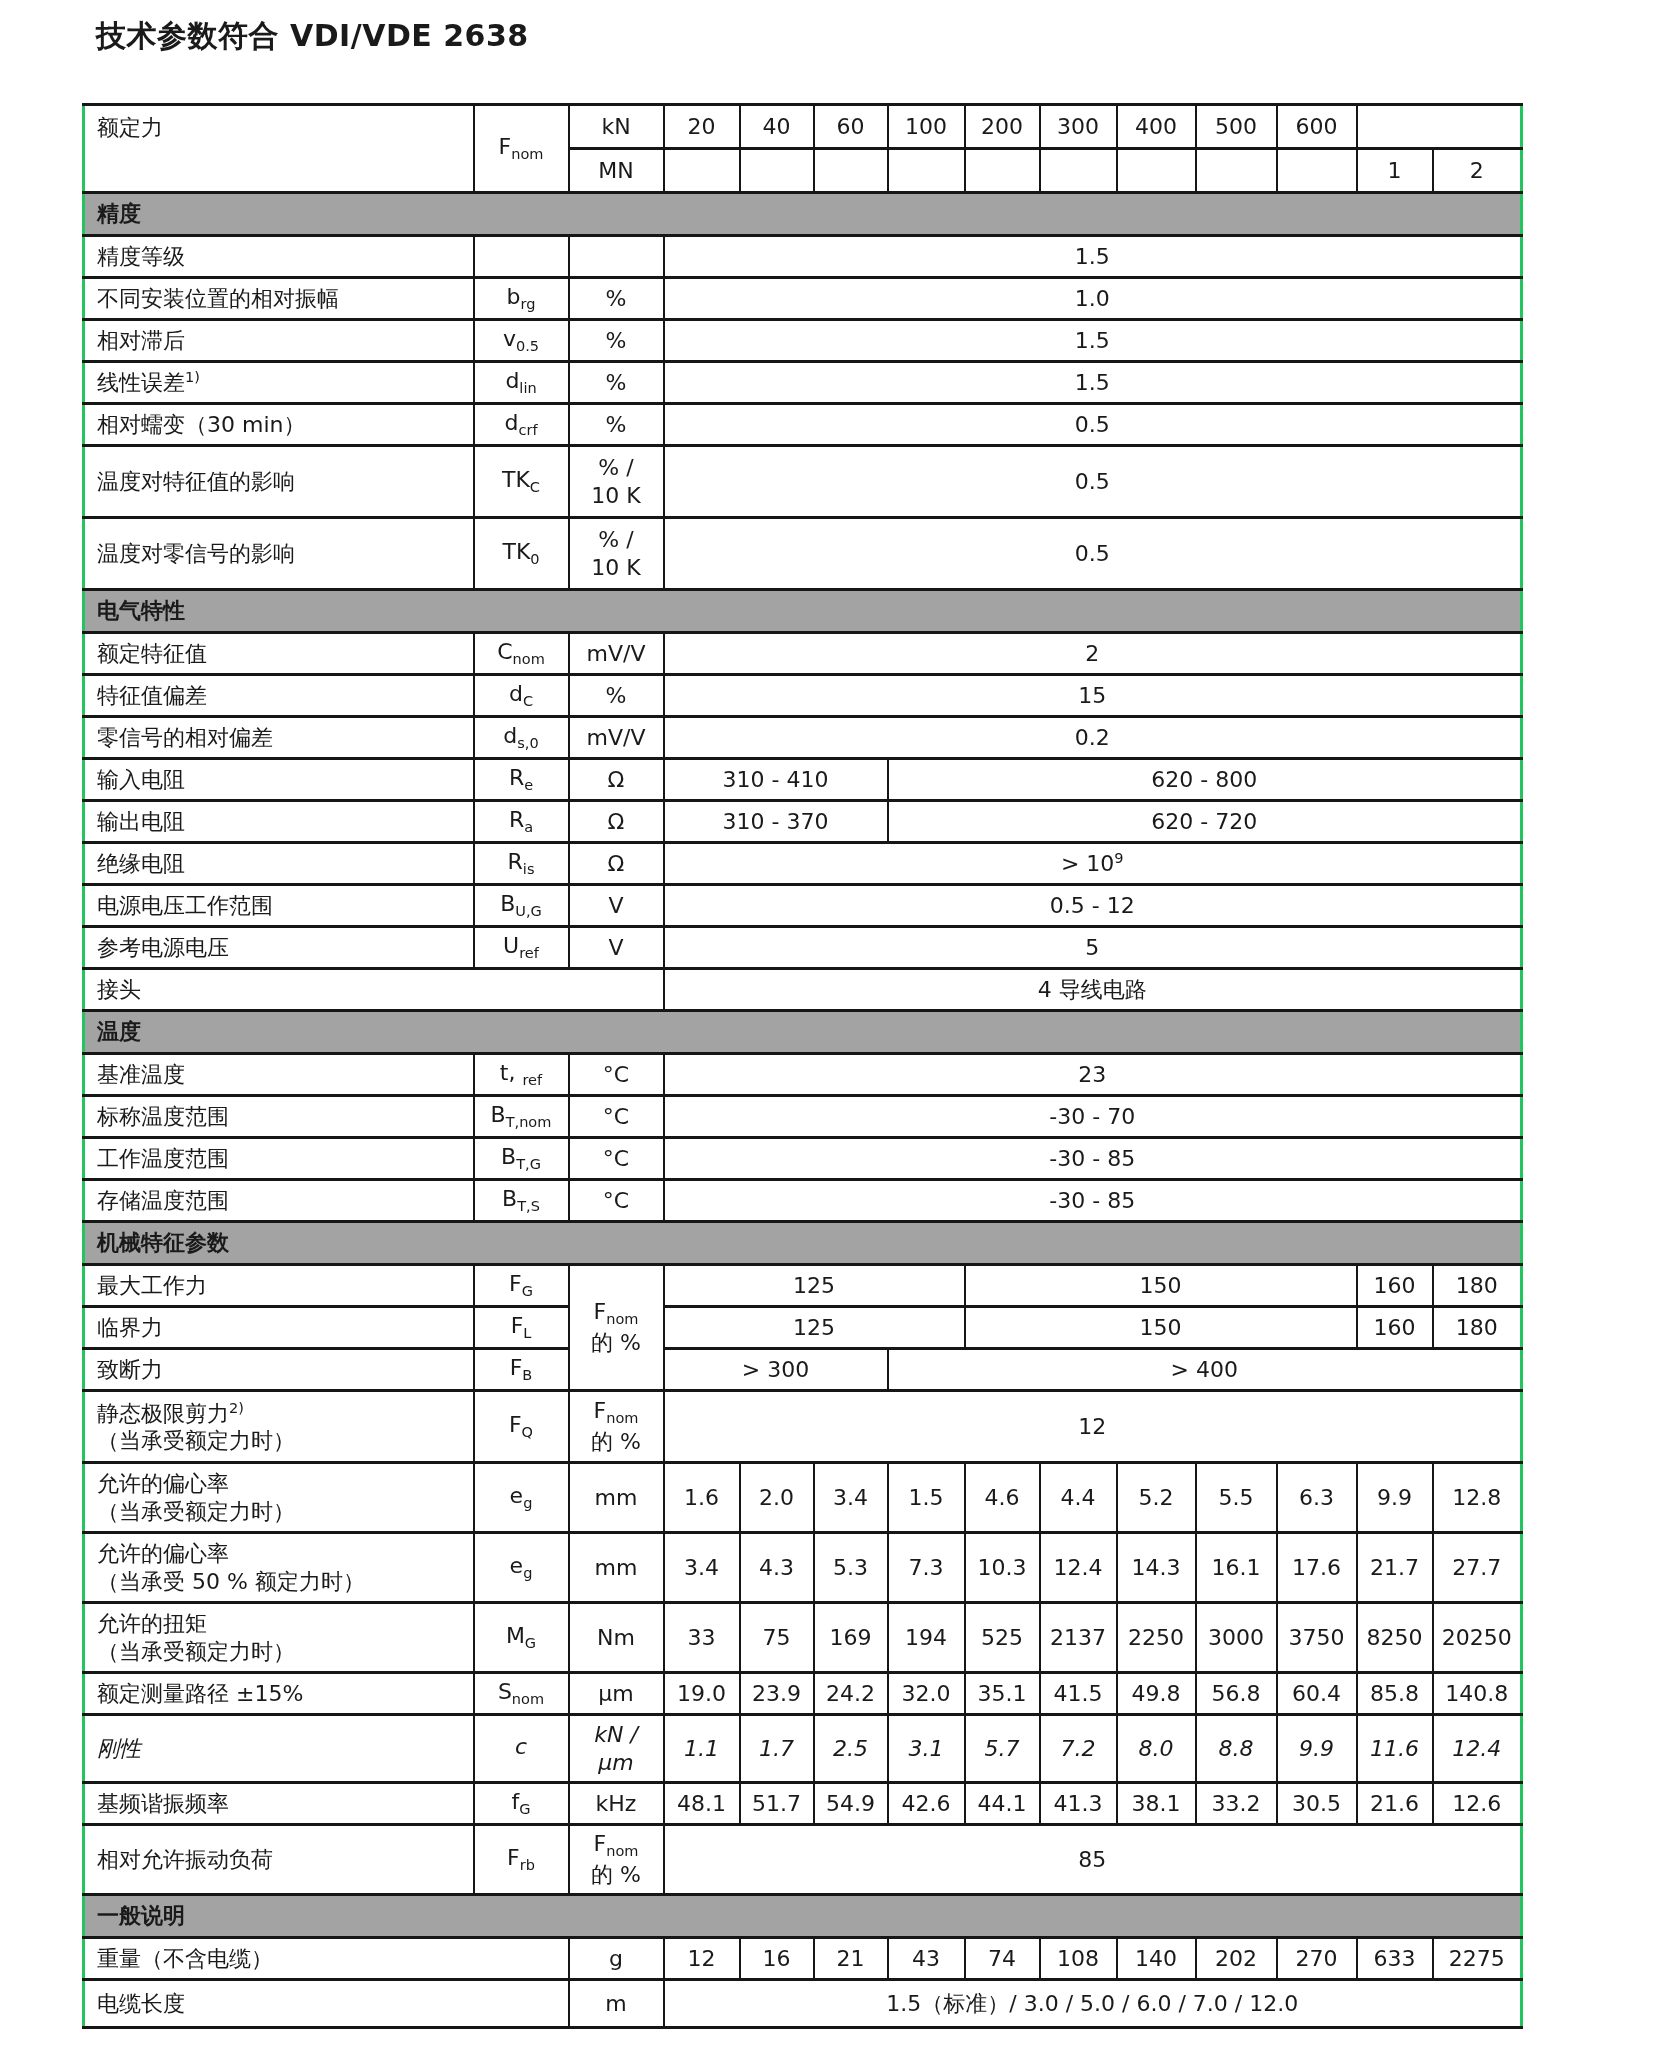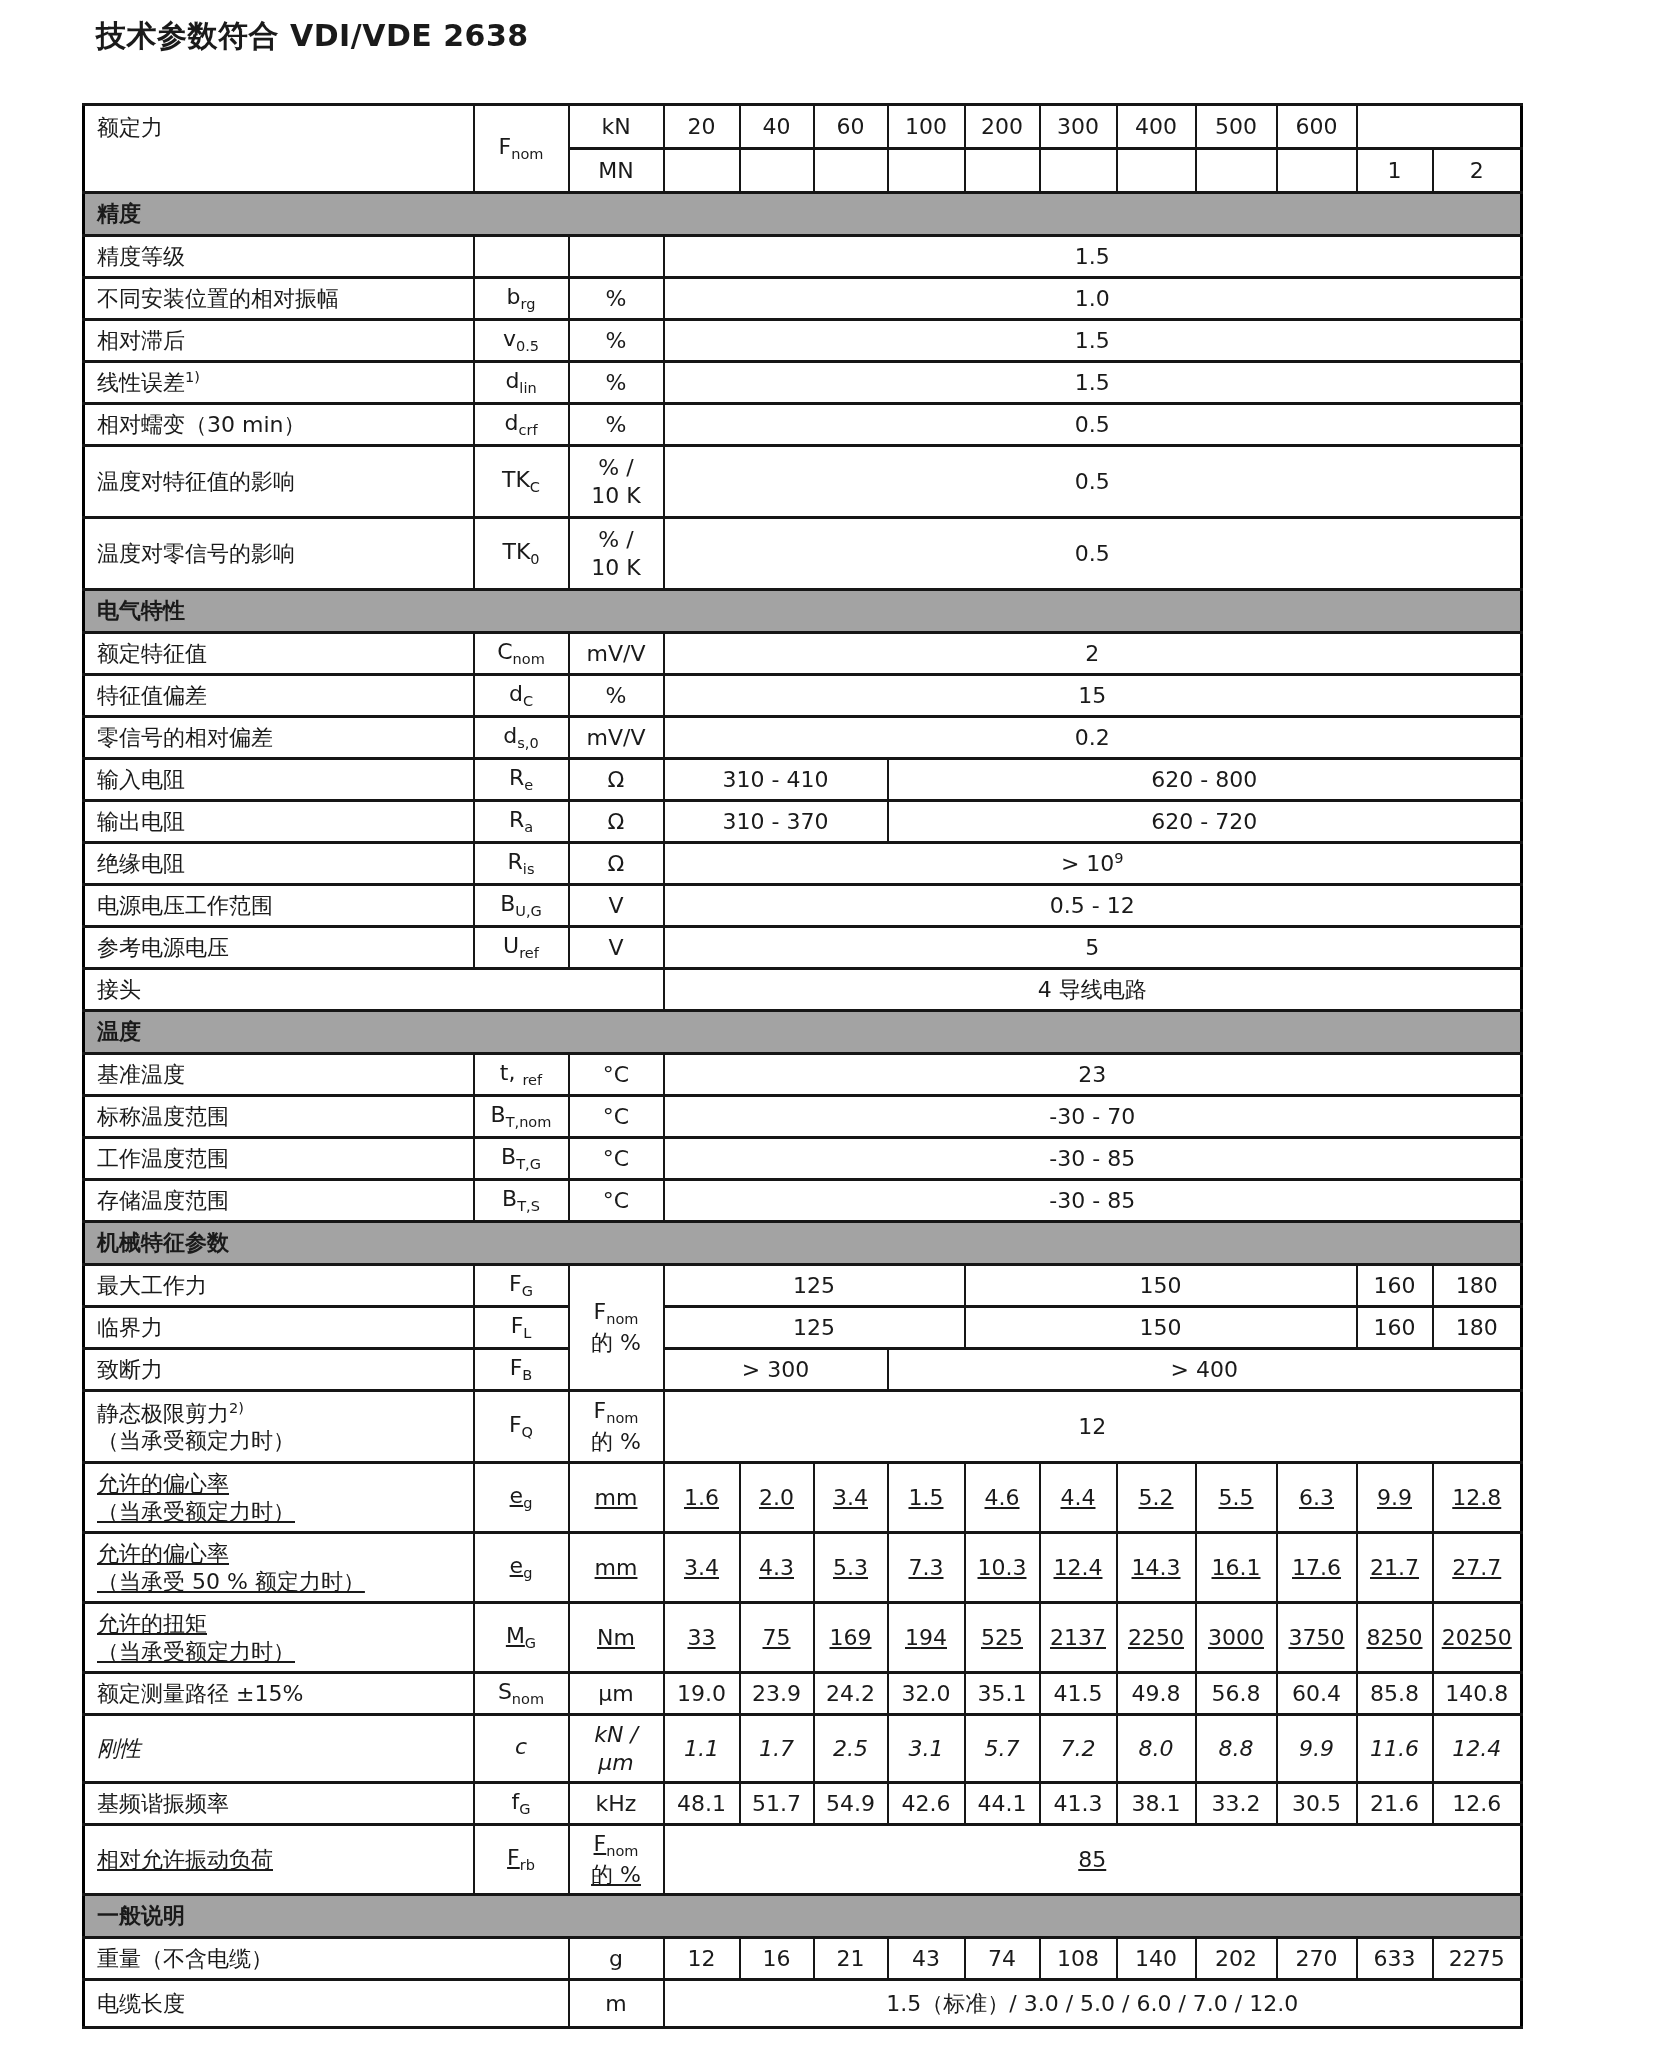--- a/index.html
+++ b/index.html
@@ -1,25 +1,25 @@
 <!DOCTYPE html>
 <html><head>
 <meta charset="utf-8">
 <style>
   html,body{margin:0;padding:0;background:#fff;}
   body{width:1654px;height:2051px;font-family:"DejaVu Sans","Liberation Sans",sans-serif;color:#1a1a1a;}
   .title{margin:16px 0 7px 96px;font-size:30px;font-weight:bold;letter-spacing:.5px;}
-  table{border-collapse:collapse;table-layout:fixed;width:1440px;margin:46px 0 15px 82px;border:3px solid #000000;}
+  table{border-collapse:collapse;table-layout:fixed;width:1440px;margin:46px 0 15px 82px;border:3px solid #22c55e;}
   td{border:2px solid #161616;border-top-width:3px;border-bottom-width:3px;text-align:center;vertical-align:middle;
      font-size:22px;padding:0 3px;line-height:1.25;overflow:hidden;}
   tr{height:42px;}
   tr.hdr{height:44px;}
   tr.sec{height:43px;}
   tr.tall{height:72px;}
-  tr.t70{height:70px;text-decoration:underline;}
+  tr.t70{height:70px;}
   tr.t68{height:68px;font-style:italic;}
   tr.t48{height:48px;}
   td.lbl{text-align:left;padding-left:12px;}
   td.sec{background:#a3a3a3;font-weight:bold;text-align:left;padding-left:12px;}
   td.unit,td.val{white-space:pre-line;}
   td.toplbl{vertical-align:top;padding-top:8px;}
   sub{font-size:.66em;}
   sup{font-size:.66em;}
   .blk{display:block;}
 </style>

